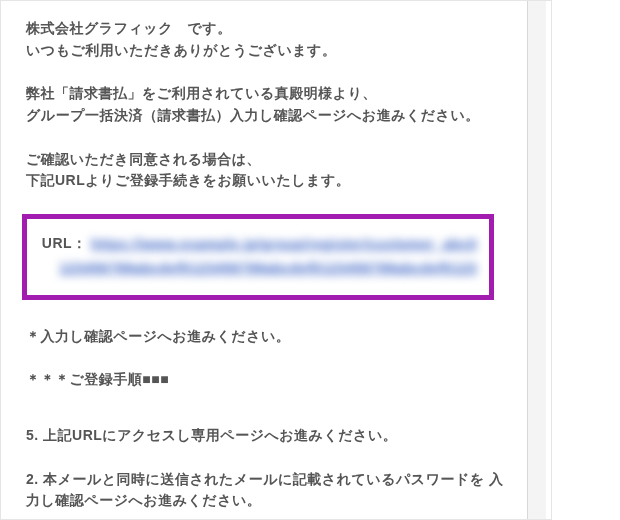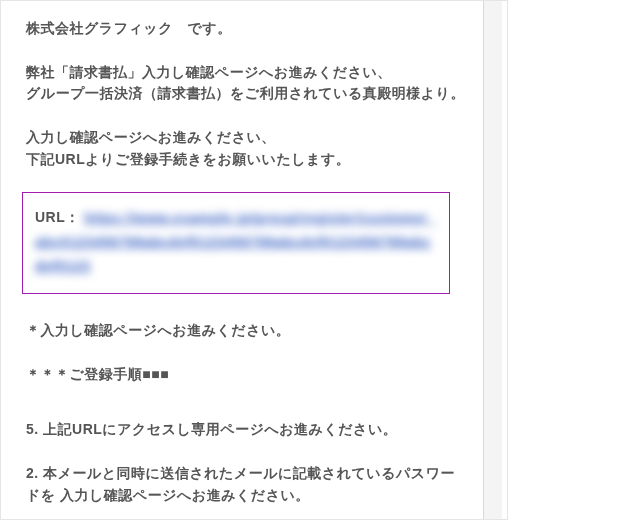--- a/index.html
+++ b/index.html
@@ -6,21 +6,21 @@
     margin: 0;
     padding: 0;
     width: 620px;
     height: 520px;
     overflow: hidden;
     background: #fff;
     font-family: "Hiragino Kaku Gothic ProN", "Meiryo", sans-serif;
   }
   .outer-wrap {
     position: relative;
-    width: 508px;
+    width: 552px;
     height: 520px;
     box-sizing: border-box;
   }
   
   .outer-wrap::after {
     content: "";
     position: absolute;
     inset: 0;
     border: 1px solid #e5e5e5;
     pointer-events: none;
@@ -46,24 +46,25 @@
     line-height: 1.55;
     font-weight: 600;
     letter-spacing: 0.5px;
   }
   .para {
     margin: 0 0 22px 0;
   }
   .para div { white-space: pre-wrap; }
 
   .url-block {
-    border: 1px solid #a21caf;
+    border: 5px solid #a21caf;
     padding: 14px 12px 14px 12px;
     margin: 0 18px 26px -4px;
     font-weight: 700;
+    text-align: right;
   }
   .url-label {
     color: #555;
     display: inline-block;
     vertical-align: top;
     filter: blur(0.4px);
   }
   .url-body {
     color: #3b63c4;
     text-decoration: underline;
@@ -87,29 +88,30 @@
 <body>
 
 <div class="outer-wrap">
 
   <div class="right-gutter"></div>
 
   <div class="content">
 
     <div class="para">
       <div>株式会社グラフィック　です。</div>
+      <div>いつもご利用いただきありがとうございます。</div>
     </div>
 
     <div class="para">
-      <div>弊社「請求書払」入力し確認ページへお進みください、</div>
-      <div>グループ一括決済（請求書払）をご利用されている真殿明様より。</div>
+      <div>弊社「請求書払」をご利用されている真殿明様より、</div>
+      <div>グループ一括決済（請求書払）入力し確認ページへお進みください。</div>
     </div>
 
     <div class="para">
-      <div>入力し確認ページへお進みください、</div>
+      <div>ご確認いただき同意される場合は、</div>
       <div>下記URLよりご登録手続きをお願いいたします。</div>
     </div>
 
     <div class="url-block">
       <span class="url-label">URL：</span>
       <span class="url-body">https://www.example.jp/group/register/customer_abc0123456789abcdef0123456789abcdef0123456789abcdef0123</span>
     </div>
 
     <div class="para">＊入力し確認ページへお進みください。</div>
 

